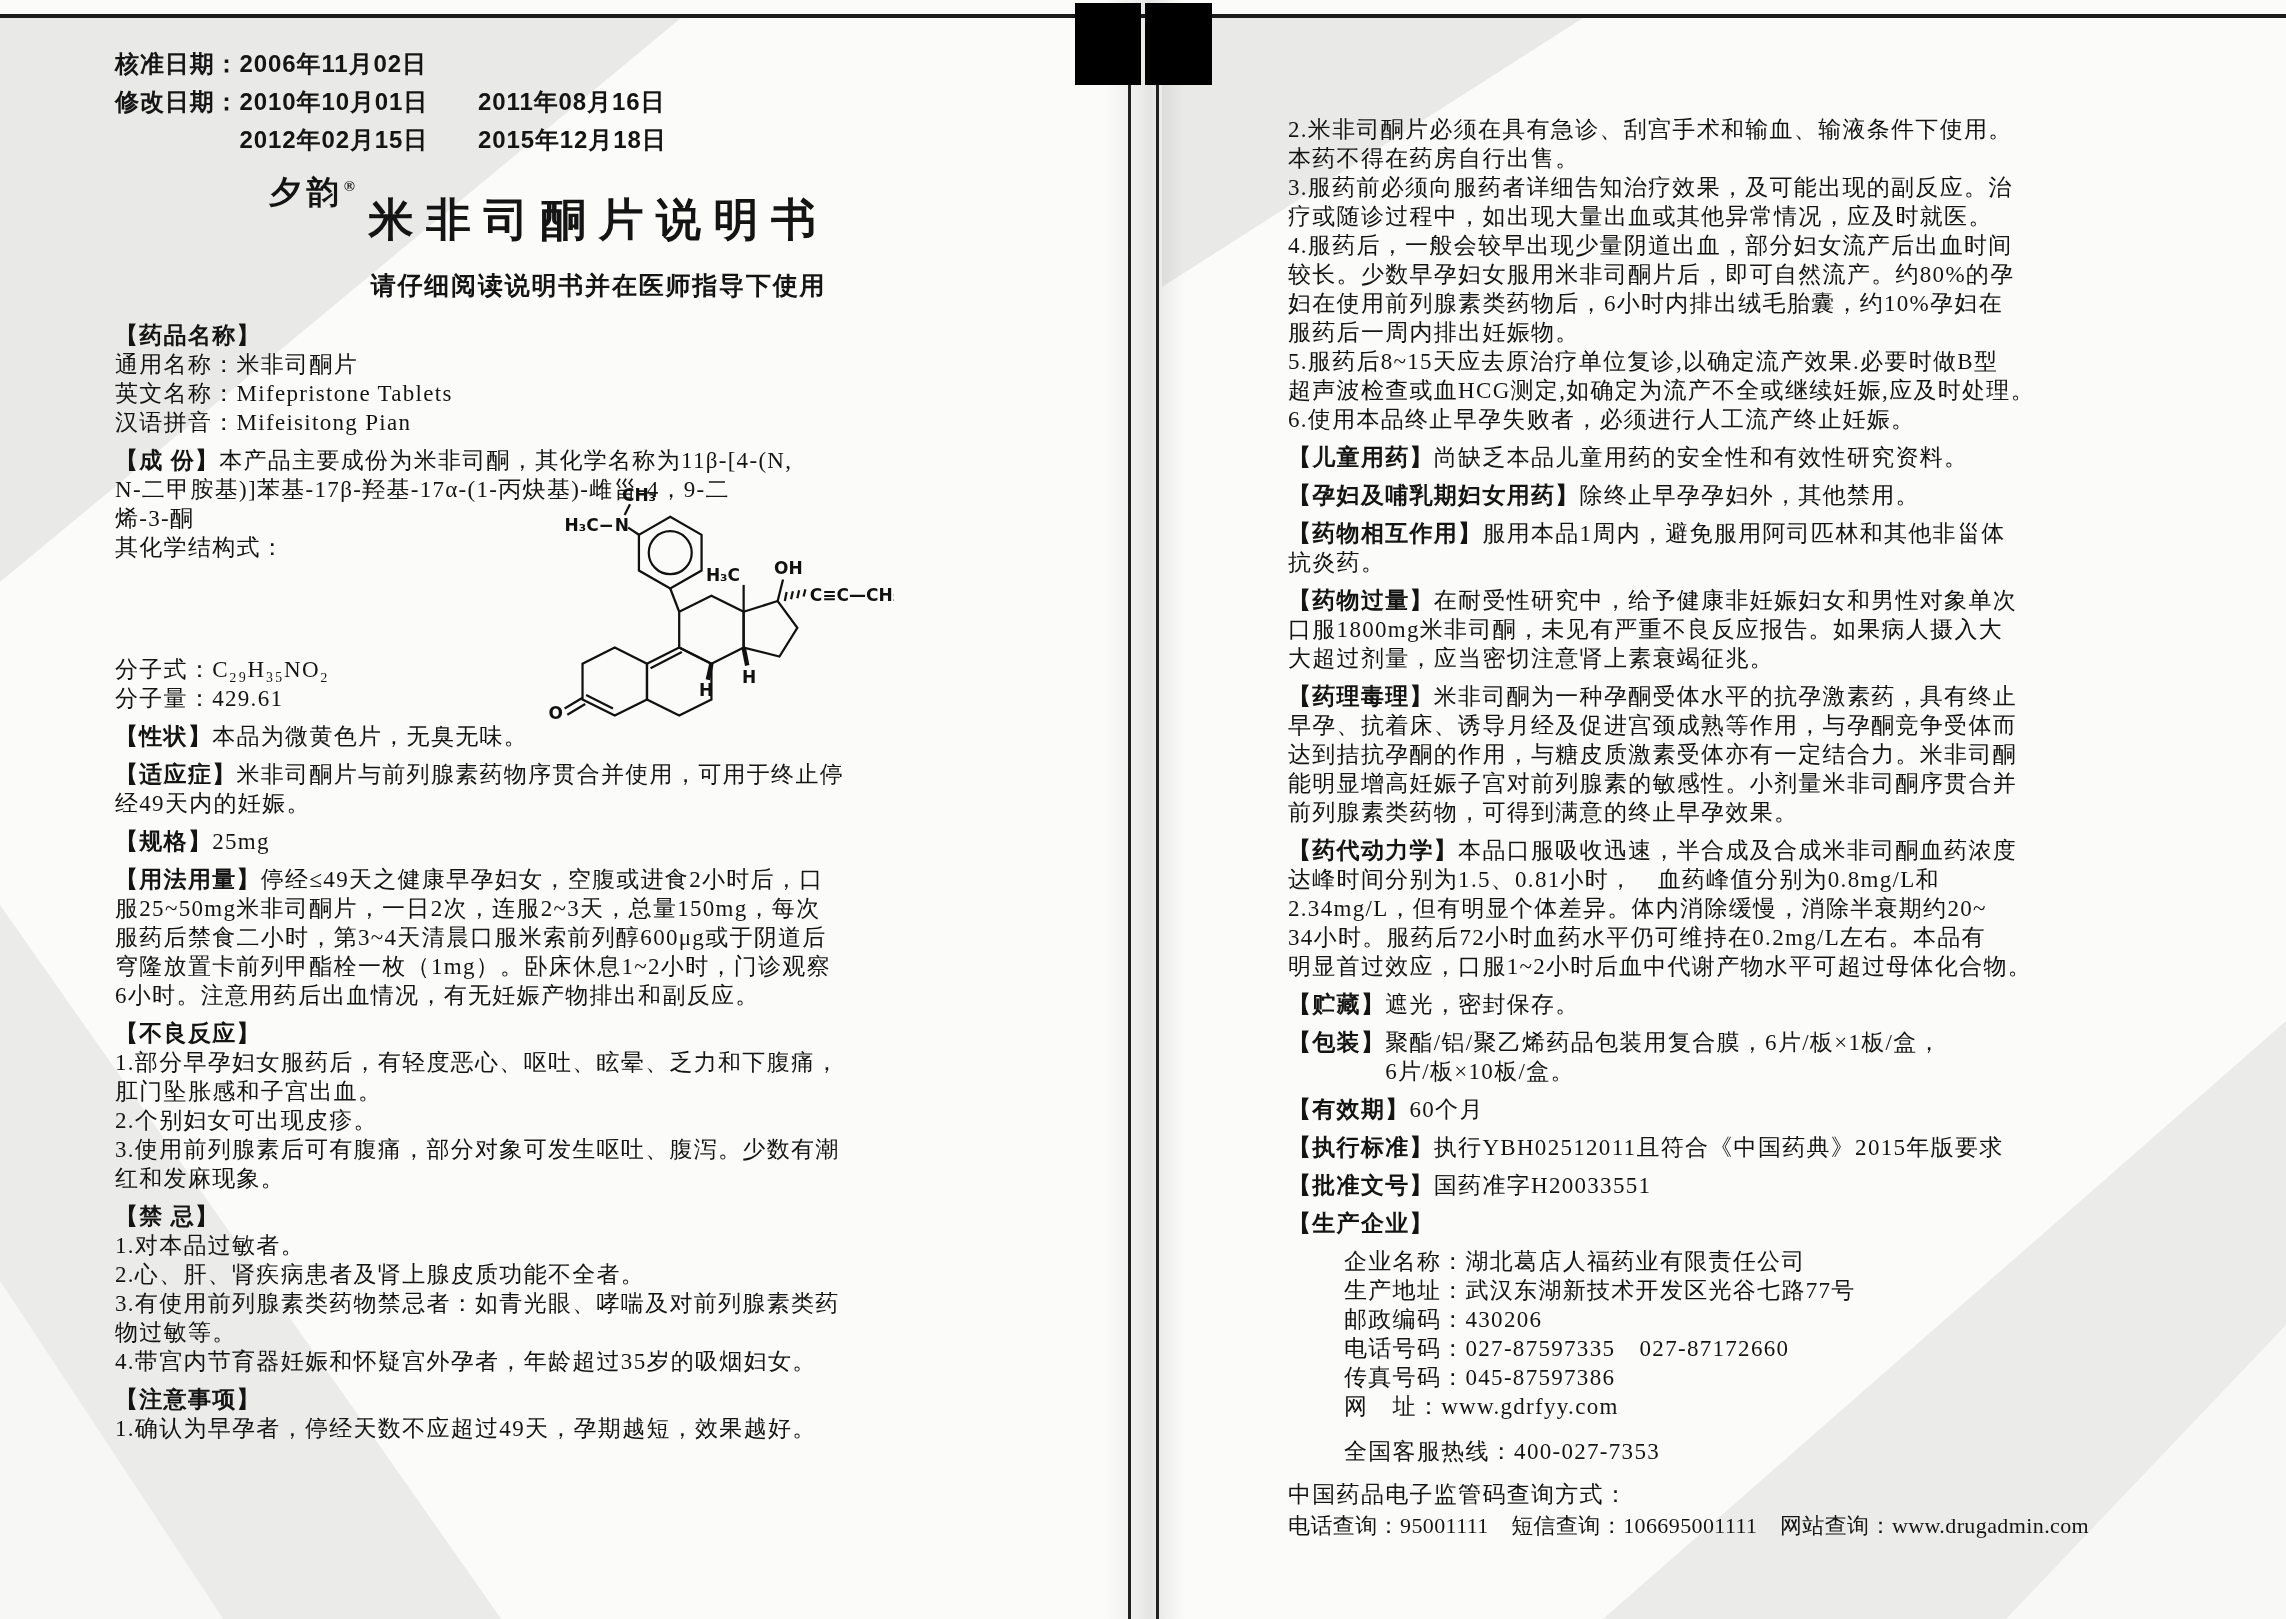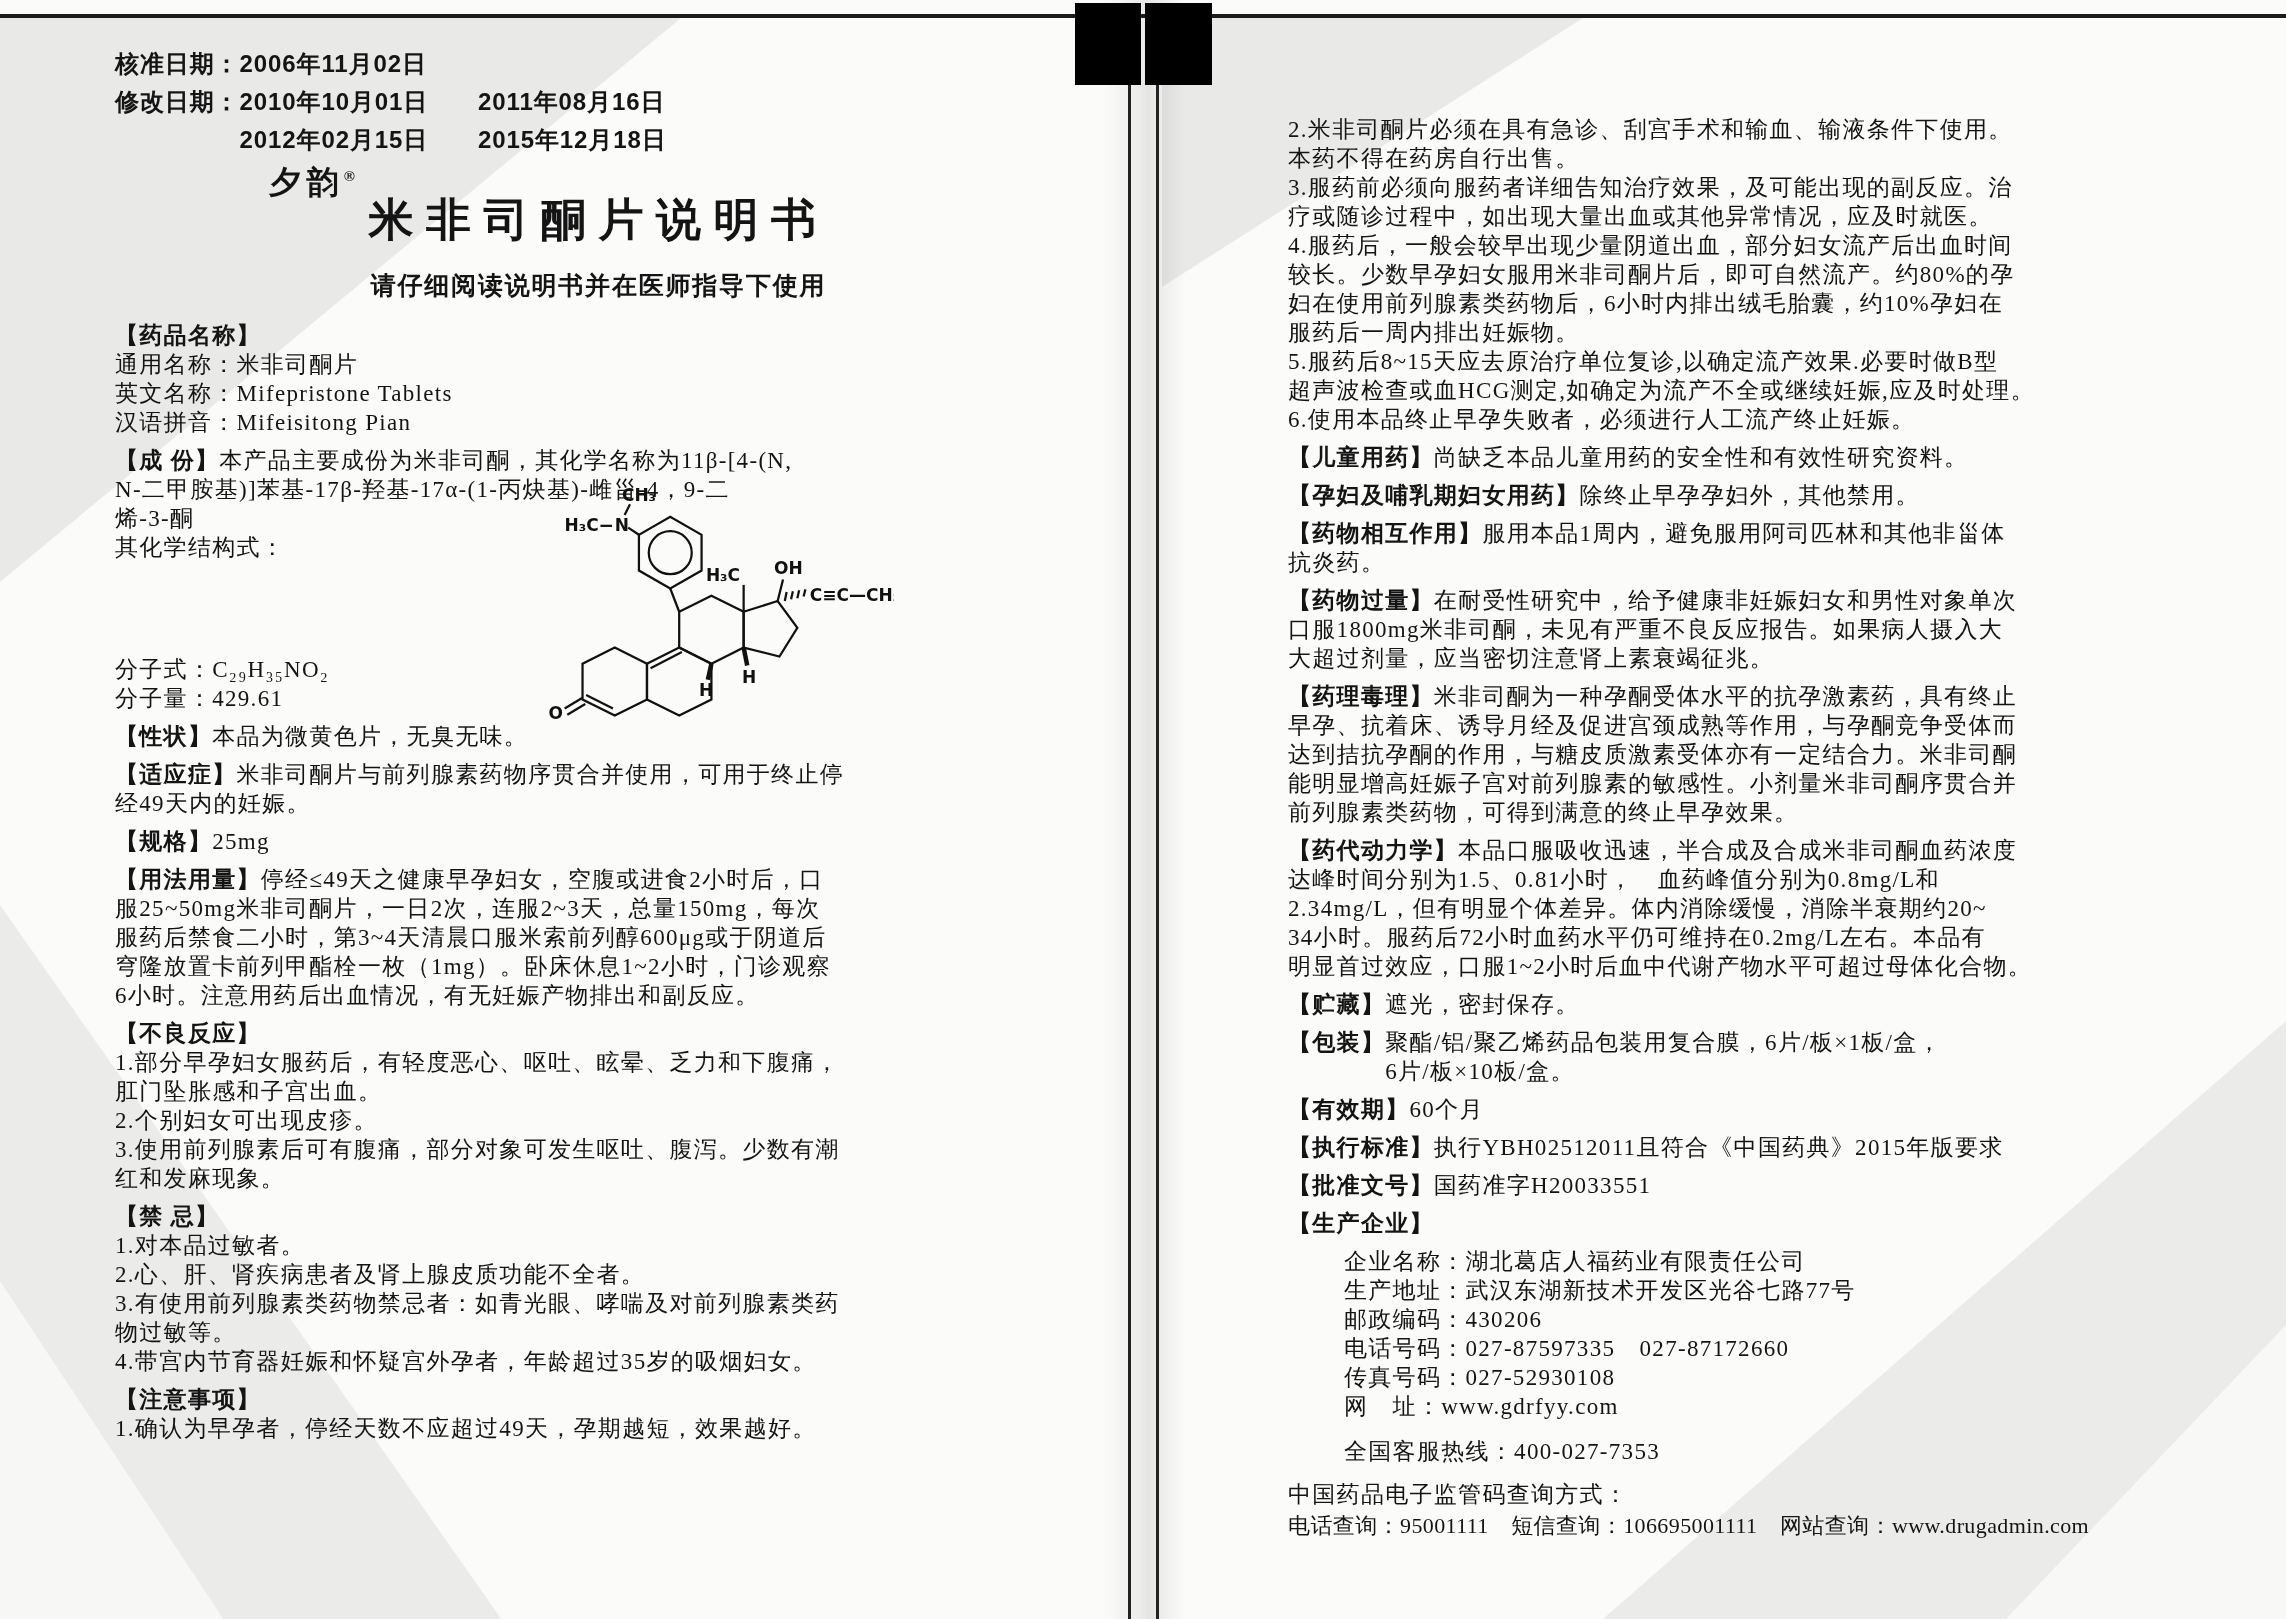--- a/index.html
+++ b/index.html
@@ -22,21 +22,21 @@
   .reg-a{left:1075px;width:66px;}
   .reg-b{left:1145px;width:67px;}
   .fold{position:absolute;top:85px;height:1534px;width:2.7px;background:#222;}
   .fold-l{left:1128px;} .fold-r{left:1156px;}
   .fold-shadow{position:absolute;left:1103px;top:0;width:82px;height:1619px;
     background:linear-gradient(90deg,rgba(0,0,0,0) 0%,rgba(0,0,0,0.06) 45%,rgba(0,0,0,0.09) 55%,rgba(0,0,0,0) 100%);}
 
   
   .dates{position:absolute;left:115px;top:45px;font-family:"Liberation Sans","DejaVu Sans",sans-serif;
          font-weight:700;font-size:24px;line-height:38px;letter-spacing:0.9px;white-space:pre-line;}
-  .brand{position:absolute;left:269px;top:161px;font-size:32px;font-weight:700;letter-spacing:5.4px;}
+  .brand{position:absolute;left:269px;top:171px;font-size:32px;font-weight:700;letter-spacing:5.4px;}
   .brand sup{font-size:15px;letter-spacing:0;}
   .title{position:absolute;left:115px;top:190px;width:967px;margin:0;text-align:center;
          font-size:45px;font-weight:700;letter-spacing:12.5px;}
   .subtitle{position:absolute;left:115px;top:269px;width:967px;text-align:center;
             font-family:"Liberation Sans","DejaVu Sans",sans-serif;font-weight:700;font-size:25px;letter-spacing:1.8px;}
 
   
   .bodycol{position:absolute;font-size:23px;line-height:29px;letter-spacing:1.3px;}
   .bodycol.left{left:115px;top:321px;width:994px;}
   .bodycol.right{left:1288px;top:81px;width:951px;margin-top:34px;}
@@ -203,21 +203,21 @@
 　　　　6片/板×10板/盒。</span></div>
       <div class="sec"><b class="h">【有效期】</b><span>60个月</span></div>
       <div class="sec"><b class="h">【执行标准】</b><span>执行YBH02512011且符合《中国药典》2015年版要求</span></div>
       <div class="sec"><b class="h">【批准文号】</b><span>国药准字H20033551</span></div>
       <div class="sec"><b class="h">【生产企业】</b><span></span></div>
 
       <div class="company">企业名称：湖北葛店人福药业有限责任公司
 生产地址：武汉东湖新技术开发区光谷七路77号
 邮政编码：430206
 电话号码：027-87597335　027-87172660
-传真号码：027-52930108
+传真号码：045-87597386
 网　址：www.gdrfyy.com</div>
       <div class="hotline">全国客服热线：400-027-7353</div>
       <div class="reg-title">中国药品电子监管码查询方式：</div>
       <div class="reg-line">电话查询：95001111　短信查询：106695001111　网站查询：www.drugadmin.com</div>
     </div>
   </section>
 
 </div>
 
 

